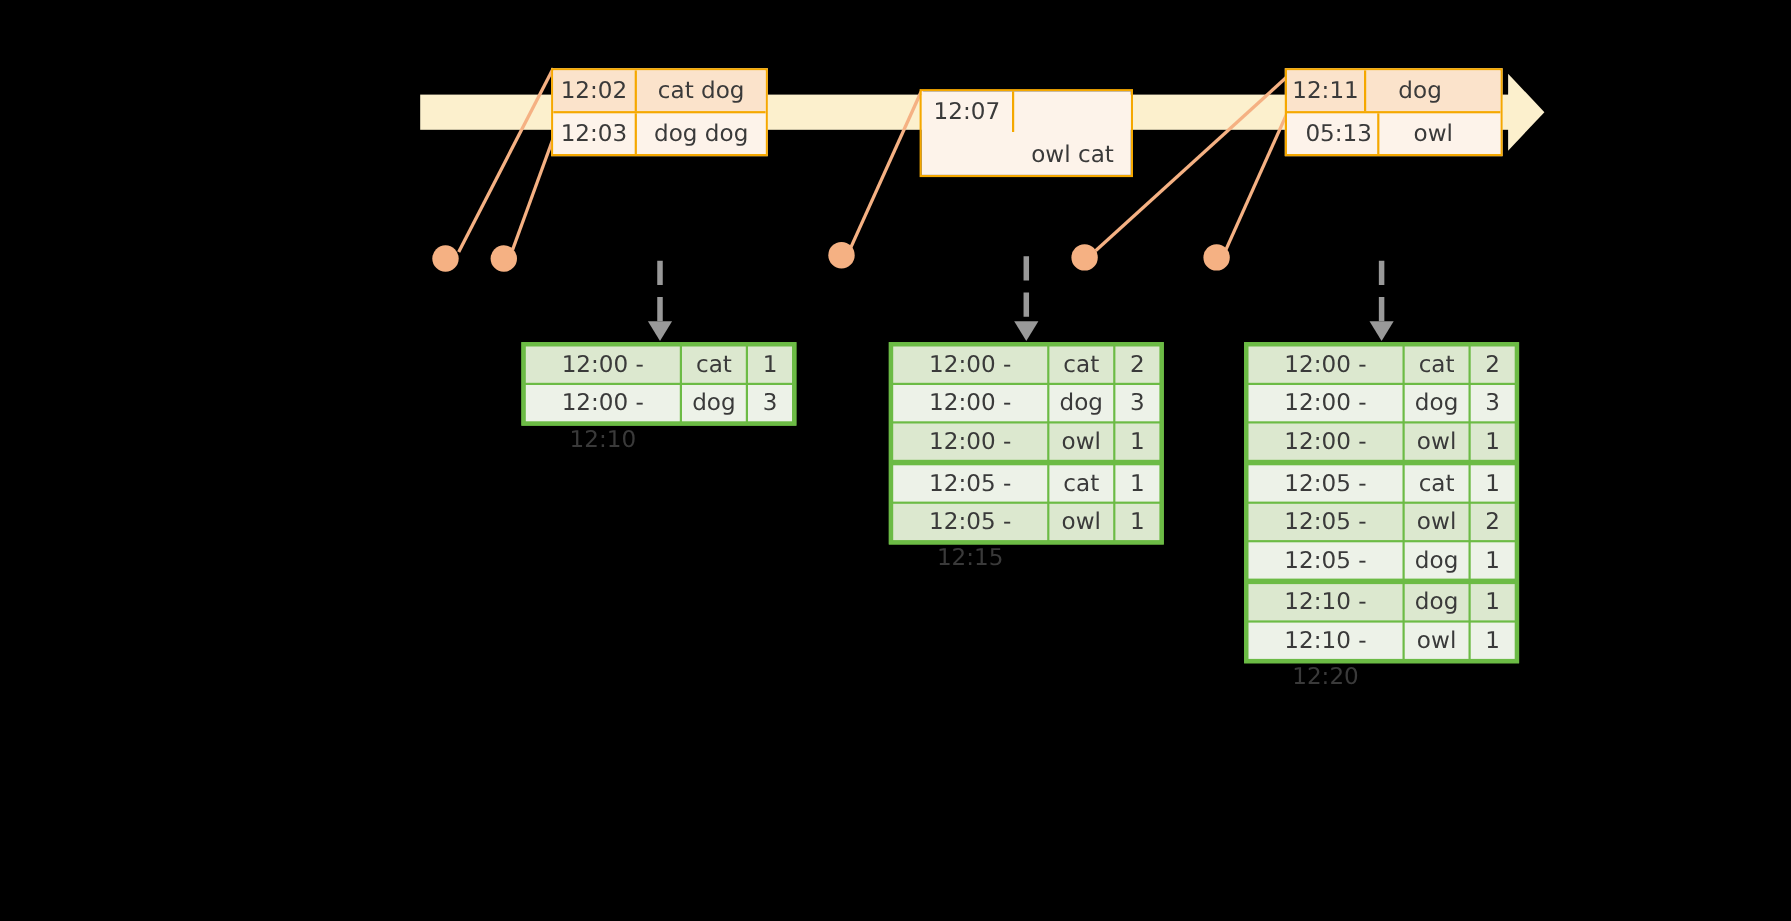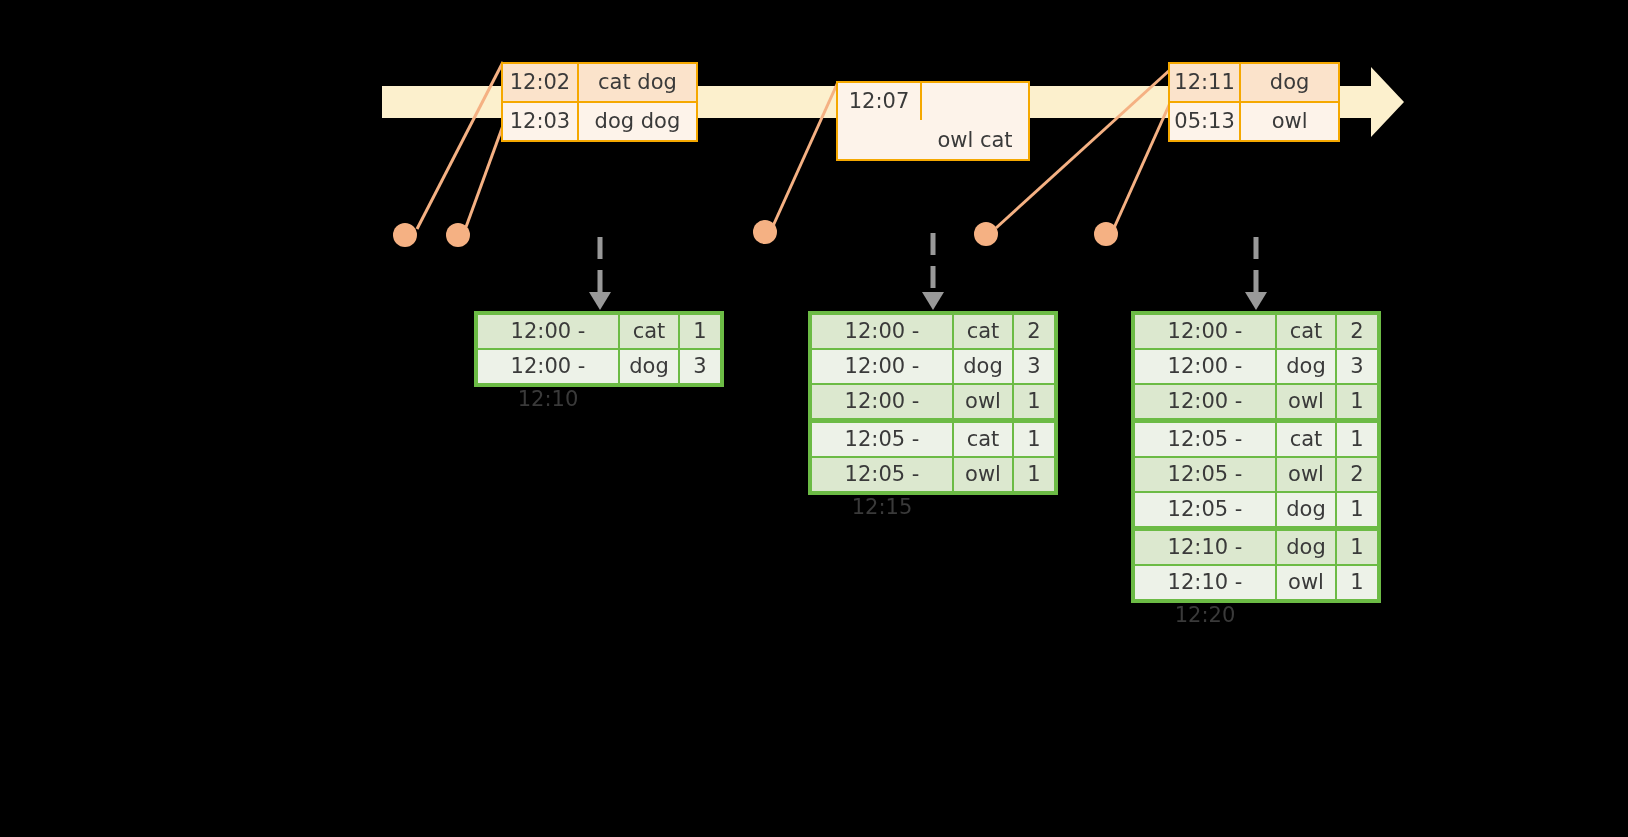--- a/index.html
+++ b/index.html
@@ -72,21 +72,21 @@
   }
 
   #event-box-1 { left: 501px; top: 62px; width: 197px; }
   #event-box-1 .ev-time { width: 84px; }
   #event-box-1 .ev-val  { width: 130px; }
 
   #event-box-2 { left: 836px; top: 81px; width: 194px; }
   #event-box-2 .ev-time { width: 84px; }
   #event-box-2 .ev-val  { width: 106px; margin-top: 39px; }
 
-  #event-box-3 { left: 1168px; top: 62px; width: 172px; }
+  #event-box-3 { left: 1168px; top: 62px; width: 198px; }
   #event-box-3 .ev-time { width: 72px; }
   #event-box-3 .ev-val  { width: 98px; }
 
   
   .conn-dot {
     position: absolute;
     width: 24px;
     height: 24px;
     border-radius: 50%;
     background: #f5b183;

